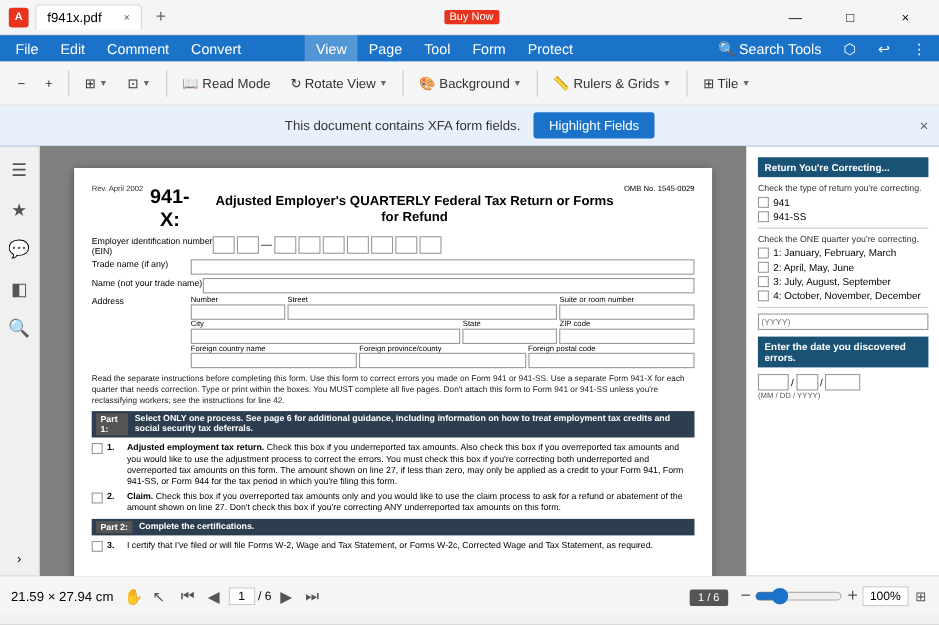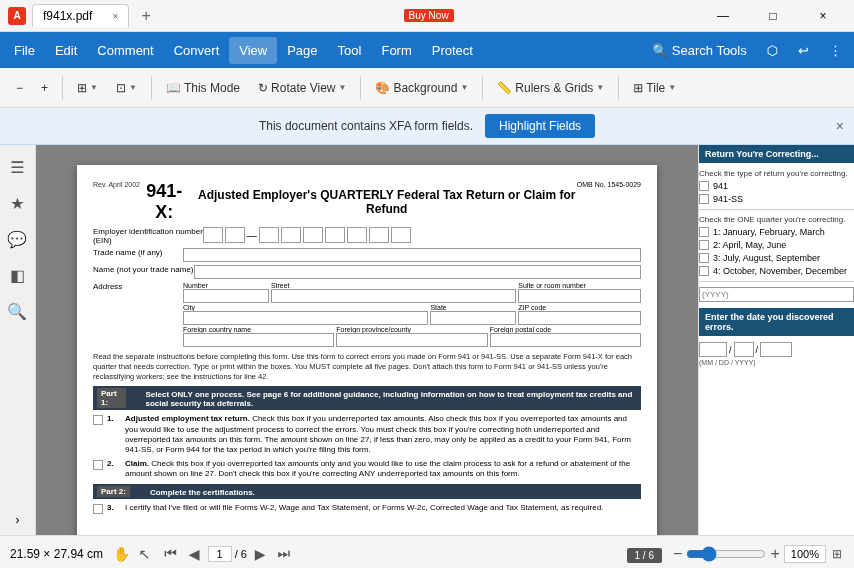--- a/index.html
+++ b/index.html
@@ -15,28 +15,28 @@
     .titlebar-tab { display: flex; align-items: center; background: white; border: 1px solid #ccc; border-bottom: none; border-radius: 4px 4px 0 0; padding: 4px 10px; font-size: 12px; gap: 20px; }
     .tab-close { color: #666; cursor: pointer; font-size: 10px; }
     .tab-add { width: 22px; height: 22px; border: none; background: transparent; cursor: pointer; font-size: 16px; color: #666; display: flex; align-items: center; justify-content: center; }
     .titlebar-center { flex: 1; display: flex; align-items: center; justify-content: center; font-size: 12px; color: #333; }
     .titlebar-right { display: flex; align-items: center; gap: 4px; }
     .title-btn { width: 46px; height: 32px; border: none; background: transparent; cursor: pointer; font-size: 12px; display: flex; align-items: center; justify-content: center; }
     .acrobat-badge { background: #e8341c; color: white; font-size: 10px; padding: 1px 5px; border-radius: 2px; }
 
     
     .menubar {
-      display: flex; align-items: center; height: 36px; background: #1a73c8;
+      display: flex; align-items: center; height: 24px; background: #1a73c8;
       padding: 0 4px;
     }
     .menu-item {
       color: white; padding: 6px 10px; cursor: pointer; font-size: 13px; border-radius: 3px;
       display: flex; align-items: center; gap: 4px; white-space: nowrap;
     }
-    .menu-item.active { background: rgba(255,255,255,0.25); }
+    .menu-item.active { background: rgba(255,255,255,0.25); margin-left: 48px; }
     .menu-right { margin-left: auto; display: flex; align-items: center; gap: 4px; }
     .menu-icon-btn { color: white; padding: 4px 8px; cursor: pointer; font-size: 13px; display: flex; align-items: center; gap: 3px; border-radius: 3px; }
 
     
     .toolbar {
       display: flex; align-items: center; height: 40px; background: #f5f5f5;
       border-bottom: 1px solid #ddd; padding: 0 8px; gap: 2px;
     }
     .toolbar-btn {
       display: flex; align-items: center; gap: 3px; padding: 5px 8px;
@@ -77,38 +77,38 @@
       padding: 20px; overflow: auto; background: #808080;
     }
     .doc-page {
       background: white; width: 580px; min-height: 420px;
       box-shadow: 0 2px 8px rgba(0,0,0,0.4); padding: 16px;
       font-size: 9px; position: relative;
     }
 
     
     .right-panel {
-      width: 156px; background: white; border-left: 1px solid #ddd;
-      padding: 0; font-size: 9px; overflow-y: auto;
+      width: 176px; background: white; border-left: 1px solid #ddd;
+      padding: 10px; font-size: 9px; overflow-y: auto;
     }
     .panel-header {
       background: #1a5276; color: white; padding: 4px 6px; font-size: 9px; font-weight: bold; margin-bottom: 6px;
     }
     .panel-label { font-size: 8px; color: #333; margin-bottom: 3px; }
     .panel-checkbox-row { display: flex; align-items: center; gap: 4px; margin-bottom: 3px; }
     .panel-checkbox { width: 10px; height: 10px; border: 1px solid #999; flex-shrink: 0; }
     .panel-divider { border-top: 1px solid #ccc; margin: 5px 0; }
     .panel-input { border: 1px solid #999; width: 100%; padding: 2px; font-size: 8px; }
     .form-row { display: flex; align-items: flex-start; margin-bottom: 3px; font-size: 8px; }
     .form-field { border: 1px solid #999; flex: 1; height: 14px; }
     .ein-boxes { display: flex; gap: 2px; flex: 1; }
     .ein-box { border: 1px solid #999; width: 20px; height: 16px; }
     .ein-dash { font-size: 10px; align-self: center; }
 
-    .part-header { background: #2c3e50; color: white; padding: 2px 4px; font-size: 8px; font-weight: bold; display: flex; align-items: flex-end; gap: 20px; margin: 4px 0; }
+    .part-header { background: #2c3e50; color: white; padding: 2px 4px; font-size: 8px; font-weight: bold; display: flex; align-items: flex-start; gap: 6px; margin: 4px 0; }
     .check-item { display: flex; gap: 4px; margin-bottom: 3px; font-size: 8px; }
     .check-box { border: 1px solid #999; width: 10px; height: 10px; flex-shrink: 0; margin-top: 1px; }
     .item-num { min-width: 14px; font-weight: bold; }
     .item-text { flex: 1; line-height: 1.3; }
 
     
     .bottom-bar {
       display: flex; align-items: center; height: 36px; background: #f5f5f5;
       border-top: 1px solid #ddd; padding: 0 10px; gap: 8px;
     }
@@ -175,21 +175,21 @@
     <span>⊞</span>
     <span class="dropdown-arrow">▼</span>
   </button>
   <button class="toolbar-btn">
     <span>⊡</span>
     <span class="dropdown-arrow">▼</span>
   </button>
   <div class="toolbar-separator"></div>
   <button class="toolbar-btn">
     <span>📖</span>
-    <span>This Mode</span>
+    <span>Read Mode</span>
   </button>
   <button class="toolbar-btn">
     <span>↻</span>
     <span>Rotate View</span>
     <span class="dropdown-arrow">▼</span>
   </button>
   <div class="toolbar-separator"></div>
   <button class="toolbar-btn">
     <span>🎨</span>
     <span>Background</span>
@@ -227,21 +227,21 @@
   </div>
 
   <div class="doc-area">
     <div class="doc-page">
 
       <div style="display:flex; justify-content:space-between; align-items:flex-start; margin-bottom:4px;">
         <div style="font-size:7px; color:#333;">Rev. April 2002</div>
         <div style="text-align:center; flex:1;">
           <div style="display:flex; align-items:center; justify-content:center; gap:8px;">
             <span style="font-size:18px; font-weight:bold;">941-X:</span>
-            <span style="font-size:12px; font-weight:bold;">Adjusted Employer's QUARTERLY Federal Tax Return or Claim for Refund</span>
+            <span style="font-size:12px; font-weight:bold;">Adjusted Employer's QUARTERLY Federal Tax Return or Forms for Refund</span>
           </div>
         </div>
         <div style="font-size:7px; text-align:right;">OMB No. 1545-0029</div>
       </div>
 
       <div class="form-row">
         <div style="min-width:90px;">
           <div>Employer identification number</div>
           <div>(EIN)</div>
         </div>

